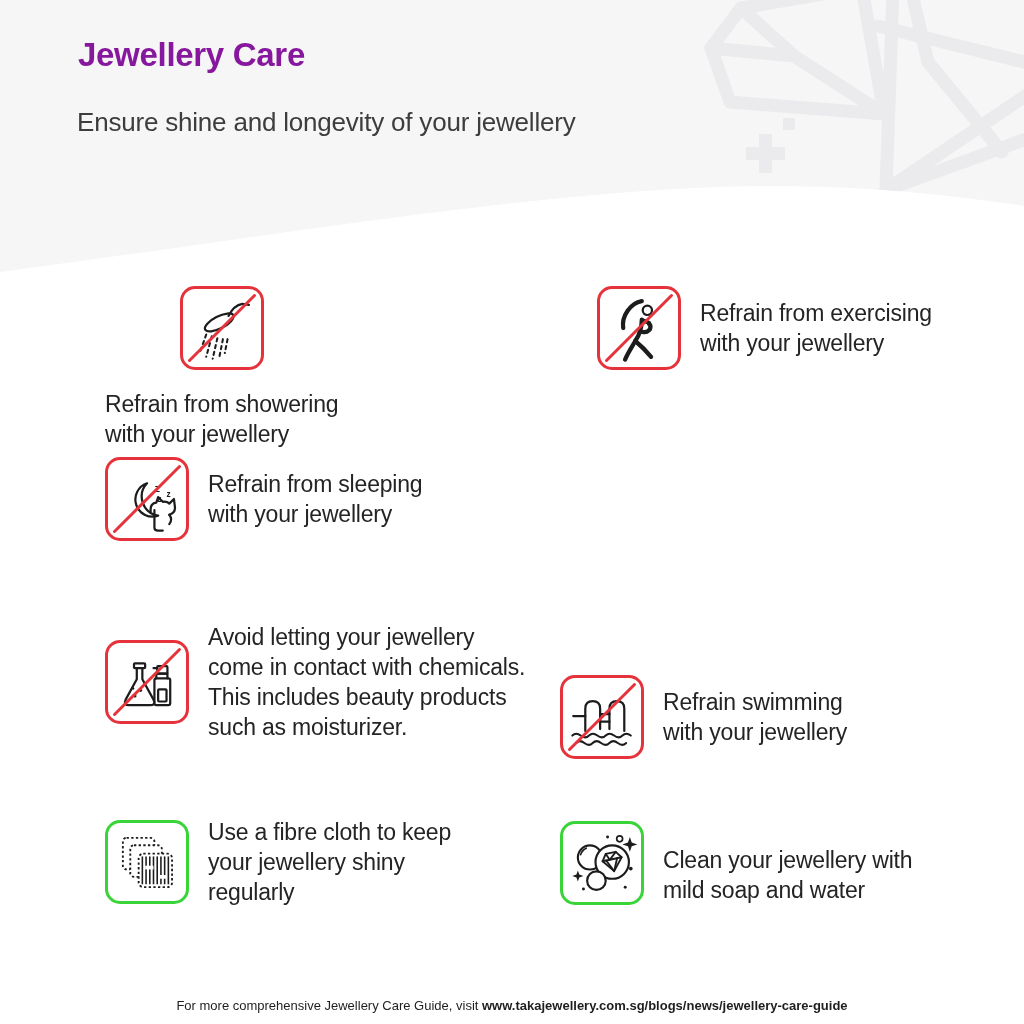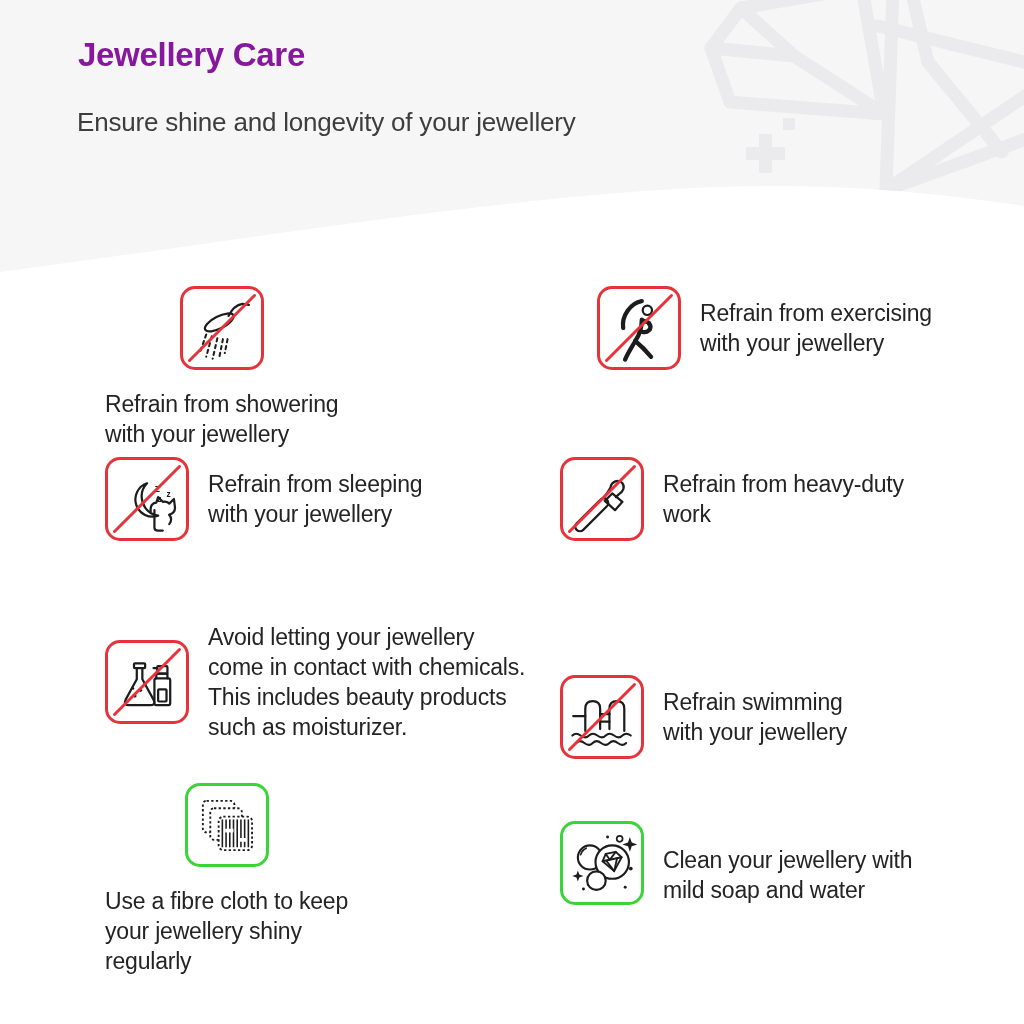--- a/index.html
+++ b/index.html
@@ -15,21 +15,21 @@
   .icon-box.red{border-color:#e6333b;}
   .icon-box.green{border-color:#38d438;}
   .icon-box svg{position:absolute;left:0;top:0;width:78px;height:78px;}
   .tip-text{font-size:23px;line-height:30px;color:#242424;white-space:pre-line;letter-spacing:-0.2px;}
   .footer{position:absolute;left:0;right:0;top:998px;text-align:center;font-size:13px;color:#1e1e1e;}
   .footer .url{font-weight:700;}
   
   .t0{left:105px;top:286px;flex-direction:column;}  .t1{left:552px;top:286px;margin-left:45px;}
   .t2{left:105px;top:457px;}  .t3{left:560px;top:457px;}
   .t4{left:105px;top:622px;}  .t5{left:560px;top:675px;}
-  .t6{left:105px;top:783px;flex-direction:column;}  .t7{left:560px;top:821px;align-items:flex-end;}
+  .t6{left:105px;top:817px;}  .t7{left:560px;top:821px;align-items:flex-end;}
 </style>
 </head>
 <body>
 
 <div class="poster">
 
   <svg class="band-svg" width="1024" height="290" viewBox="0 0 1024 290">
     <defs>
       <clipPath id="bandclip">
         <path d="M0,0 H1024 V206 C950,195 870,186 770,186 C560,187 300,232 0,272 Z"></path>
@@ -117,34 +117,20 @@
           <text x="63" y="40" font-size="9">z</text>
           <text x="53" y="45" font-size="9">z</text>
         </g>
         <line x1="7" y1="77" x2="77" y2="7" stroke="#e6333b" stroke-width="3.2" stroke-linecap="round"></line>
       </svg>
     </div>
     <div class="tip-text">Refrain from sleeping
 with your jewellery</div>
   </div>
 
-  <div class="tip t3">
-    <div class="icon-box red">
-      <svg viewBox="0 0 84 84">
-        <g stroke="#1c1c1c" stroke-width="2.4" fill="none" stroke-linecap="round" stroke-linejoin="round">
-          <rect x="8" y="54" width="46" height="10" rx="5" transform="rotate(-45 31 59)"></rect>
-          <path d="M44,41 L51,30 C52,23 60,20 64,25 C67,29 65,34 60,37 L57,40"></path>
-          <path d="M53,36 L64,45 L56,54 L45,44 Z"></path>
-        </g>
-        <line x1="7" y1="77" x2="77" y2="7" stroke="#e6333b" stroke-width="3.2" stroke-linecap="round"></line>
-      </svg>
-    </div>
-    <div class="tip-text">Refrain from heavy-duty
-work</div>
-  </div>
 
   <div class="tip t4">
     <div class="icon-box red">
       <svg viewBox="0 0 84 84">
         <g stroke="#1c1c1c" stroke-width="2.4" fill="none" stroke-linecap="round" stroke-linejoin="round">
           <rect x="50" y="38" width="17" height="29" rx="2" fill="#fff"></rect>
           <path d="M52,38 L52,33 L64,33 L64,38"></path>
           <rect x="53" y="25" width="11" height="8" rx="1"></rect>
           <path d="M53,27 L49,27"></path>
           <rect x="54" y="50" width="9" height="13" rx="1"></rect>
@@ -239,14 +225,17 @@
             <circle cx="73" cy="48" r="2"></circle>
           <circle cx="67" cy="68" r="1.6"></circle>
             <circle cx="22" cy="70" r="1.6"></circle>
         </g>
       </svg>
     </div>
     <div class="tip-text">Clean your jewellery with
 mild soap and water</div>
   </div>
 
+  <div class="footer">
+    <span>For more comprehensive Jewellery Care Guide, visit </span><span class="url">www.takajewellery.com.sg/blogs/news/jewellery-care-guide</span>
+  </div>
 
 </div>
 
 </body></html>

